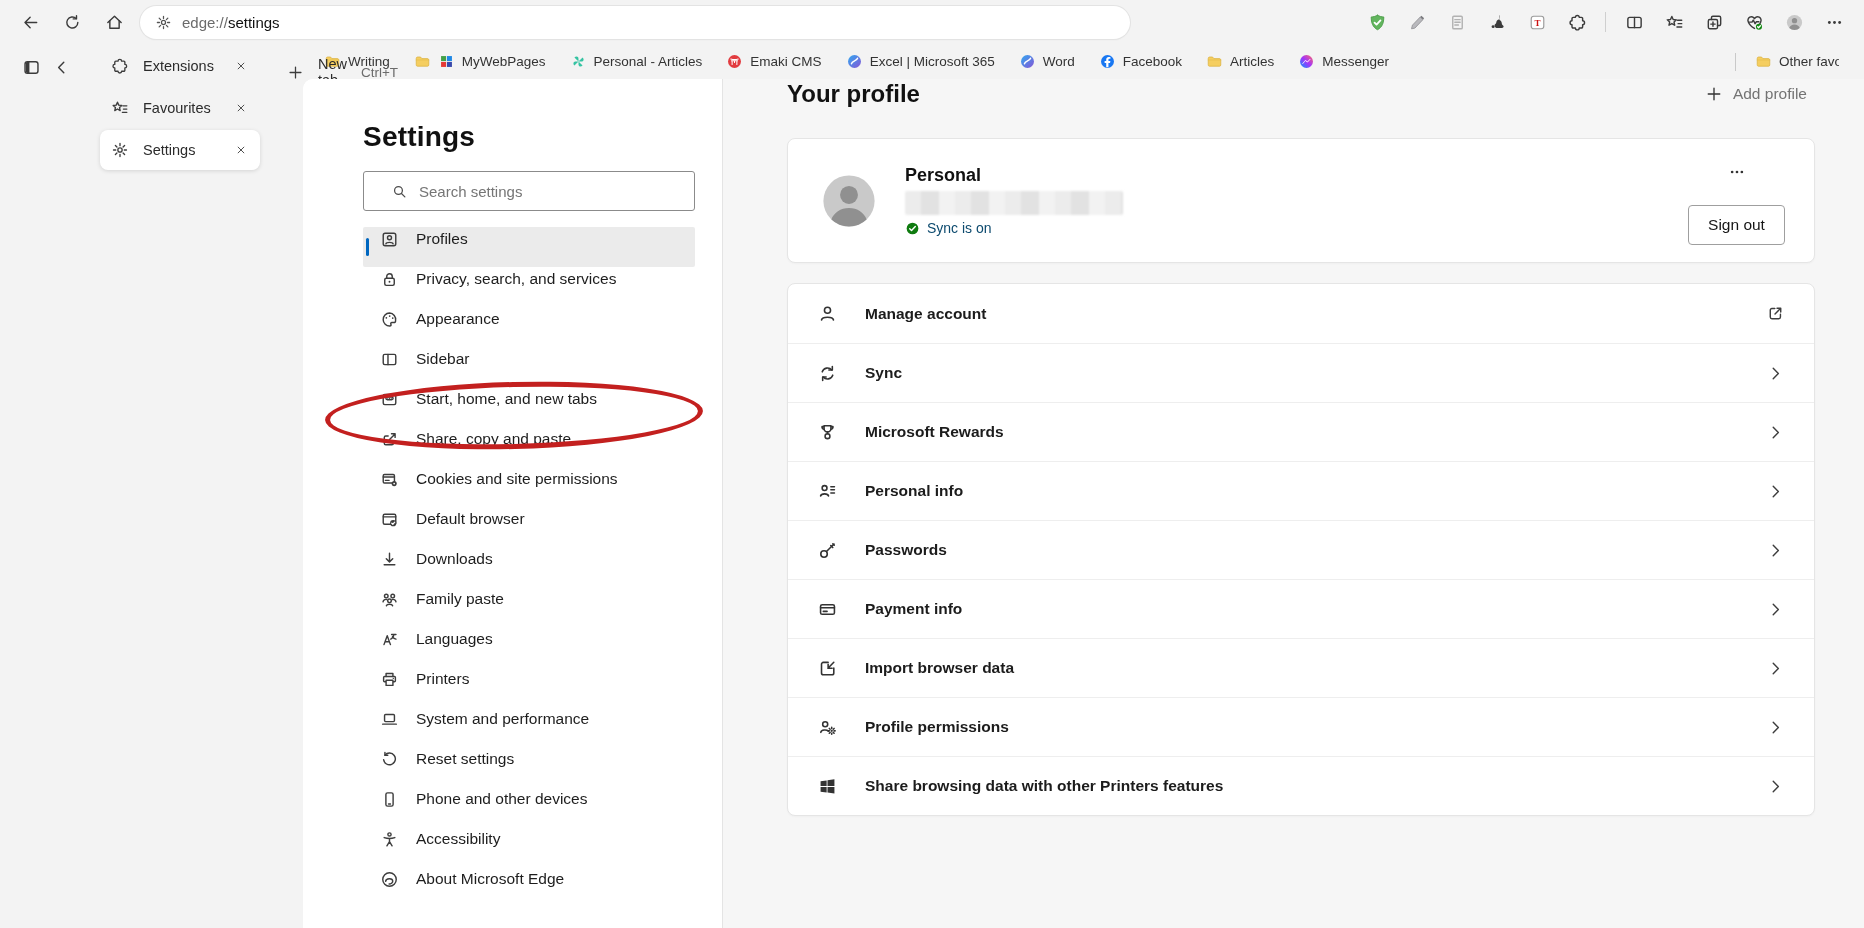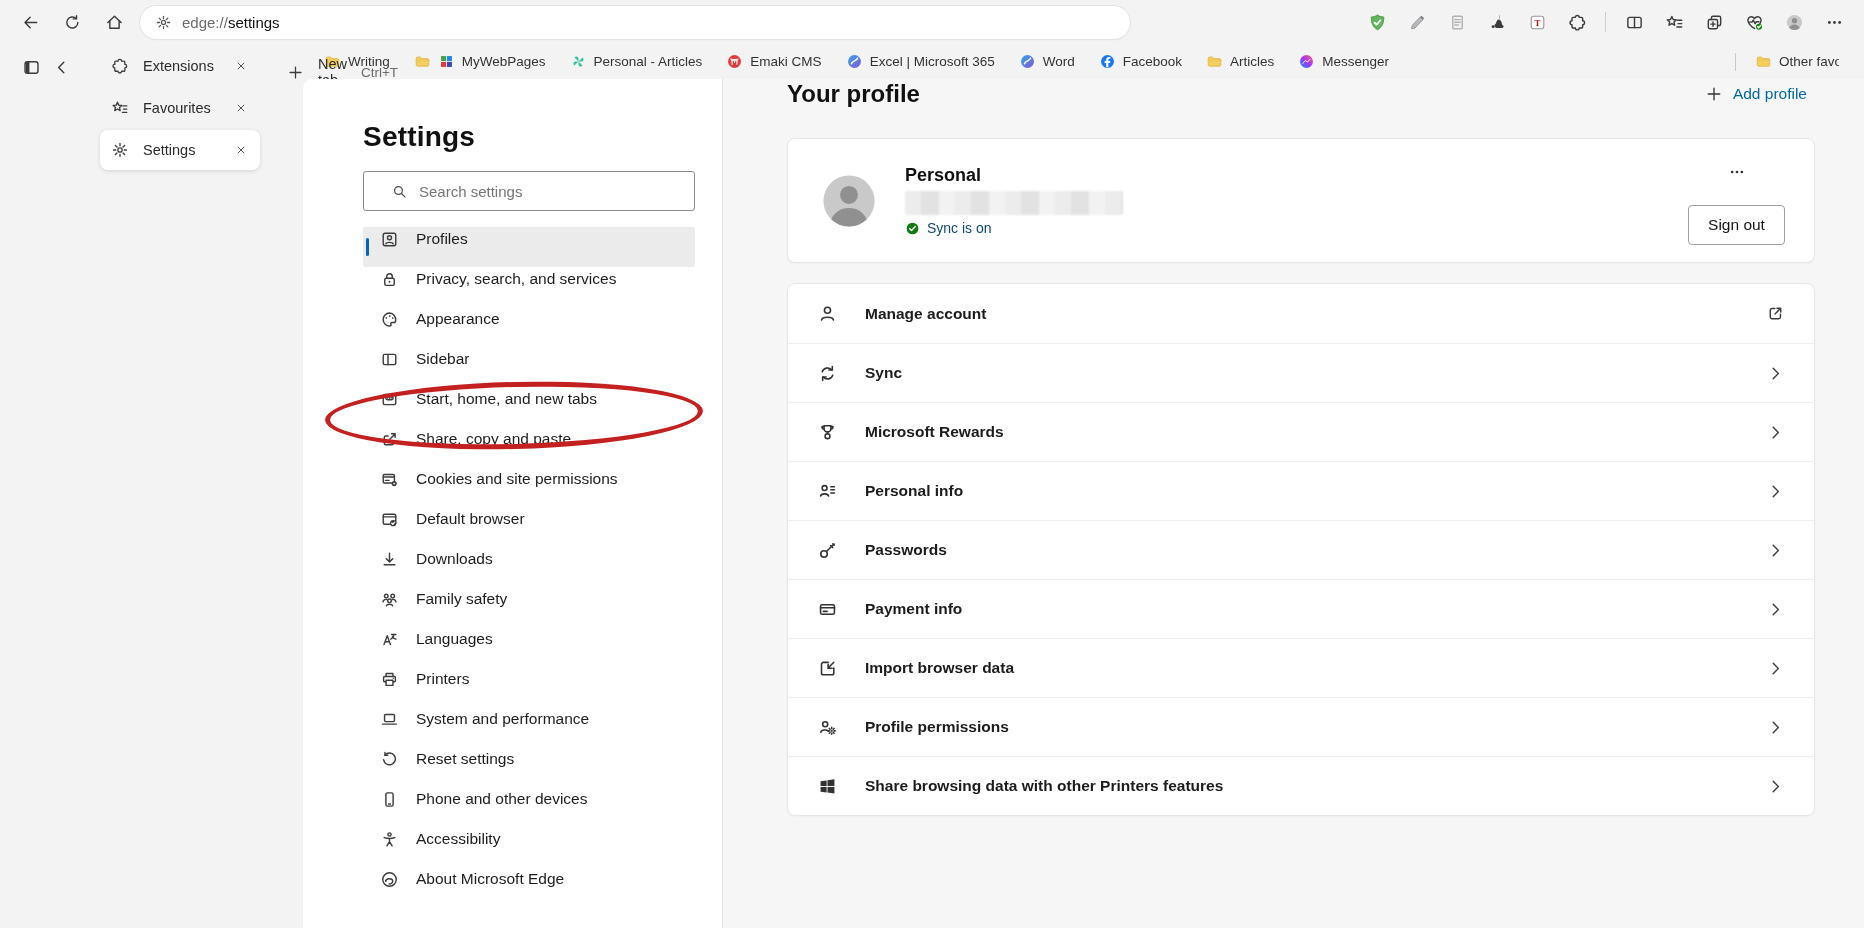--- a/index.html
+++ b/index.html
@@ -81,21 +81,21 @@
   .nav-item.selected::before { content:""; position:absolute; left:3px; top:11px; bottom:11px;
     width:3px; border-radius:2px; background:var(--accent); }
   .annotation-ellipse { position:absolute; left:22px; top:303px; width:378px; height:67px;
     border:5.5px solid var(--annot); border-radius:50%; transform:rotate(-1.4deg);
     pointer-events:none; z-index:5; }
 
   .main { position:absolute; left:420px; right:0; top:0; bottom:0; background:#f6f6f6;
     padding:0 49px 0 64px; overflow:hidden; }
   .main-header { display:flex; align-items:center; justify-content:space-between; }
   .main-title { margin:0; font-size:24px; font-weight:700; color:#111; }
-  .add-profile { display:flex; align-items:center; gap:10px; font-size:15.5px; color:#0369a1;
+  .add-profile { display:flex; align-items:center; gap:10px; font-size:15.5px; color:#737373;
     border:none; background:transparent; padding:6px 8px; border-radius:4px; font-family:inherit; }
   .add-profile .icon { width:18px; height:18px; color:#333; }
 
   .profile-card { margin-top:29px; height:125px; background:#fff; border:1px solid #e5e5e5;
     border-radius:8px; box-shadow:0 1px 2px rgba(0,0,0,.03);
     display:flex; align-items:center; gap:24px; padding:0 29px; }
   .avatar { width:64px; height:64px; }
   .avatar .icon { width:64px; height:64px; }
   .profile-meta { display:flex; flex-direction:column; gap:5px; }
   .profile-name { font-size:18px; font-weight:700; color:#111; }
@@ -584,21 +584,21 @@
         </div>
         <div class="nav-item">
           <span class="icon">
             <svg viewBox="0 0 20 20" fill="none" stroke="currentColor" stroke-width="1.5" stroke-linecap="round" stroke-linejoin="round" aria-hidden="true">
               <circle cx="6.6" cy="6.4" r="1.9"></circle>
               <circle cx="13.4" cy="6.4" r="1.9"></circle>
               <circle cx="10" cy="11.4" r="1.9"></circle>
               <path d="M3.2 12.4c.3-1.9 2-2.9 3.8-2.4M16.8 12.4c-.3-1.9-2-2.9-3.8-2.4M6.7 16.6c.6-2.1 6-2.1 6.6 0"></path>
             </svg>
           </span>
-          <span>Family safety</span>
+          <span>Family paste</span>
         </div>
         <div class="nav-item">
           <span class="icon">
             <svg viewBox="0 0 20 20" fill="none" stroke="currentColor" stroke-width="1.5" stroke-linecap="round" stroke-linejoin="round" aria-hidden="true">
               <path d="M4.2 15.4 7.6 6l3.4 9.4M5.4 12.3h4.4"></path>
               <path d="M12.2 4.8h4.6M14.5 4.8c-.1 2.3-1.6 4-3.2 4.8M13.2 7c.8 1.4 2.1 2.4 3.6 2.6"></path>
             </svg>
           </span>
           <span>Languages</span>
         </div>

